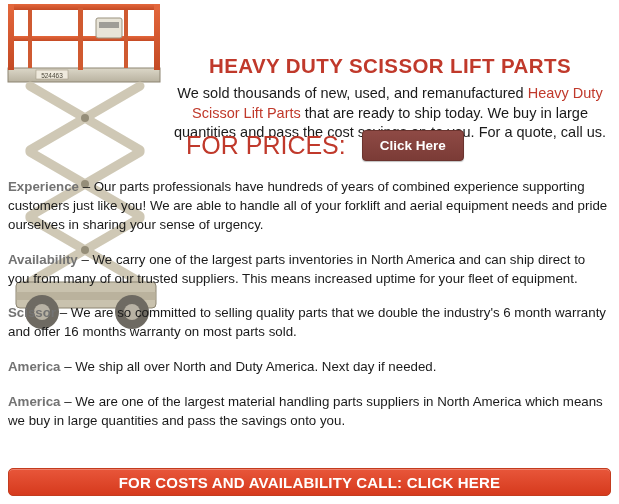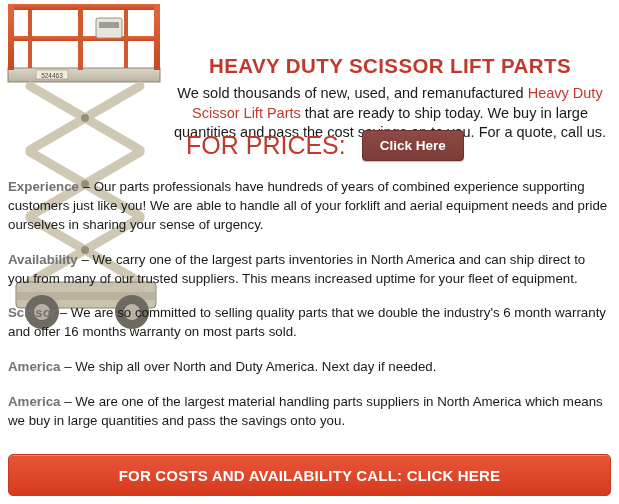--- a/index.html
+++ b/index.html
@@ -110,21 +110,21 @@
     font-weight: bold;
     color: #737373;
   }
 
   
   .cta-bar {
     position: absolute;
     left: 8px;
     bottom: 8px;
     width: 603px;
-    height: 42px;
+    height: 28px;
     box-sizing: border-box;
     background: linear-gradient(#e8563a, #d63a1d);
     background-color: #e04e2d;
     border: 1px solid #c33c1e;
     border-radius: 5px;
     display: flex;
     align-items: center;
     justify-content: center;
     color: #ffffff;
     font-size: 15px;

